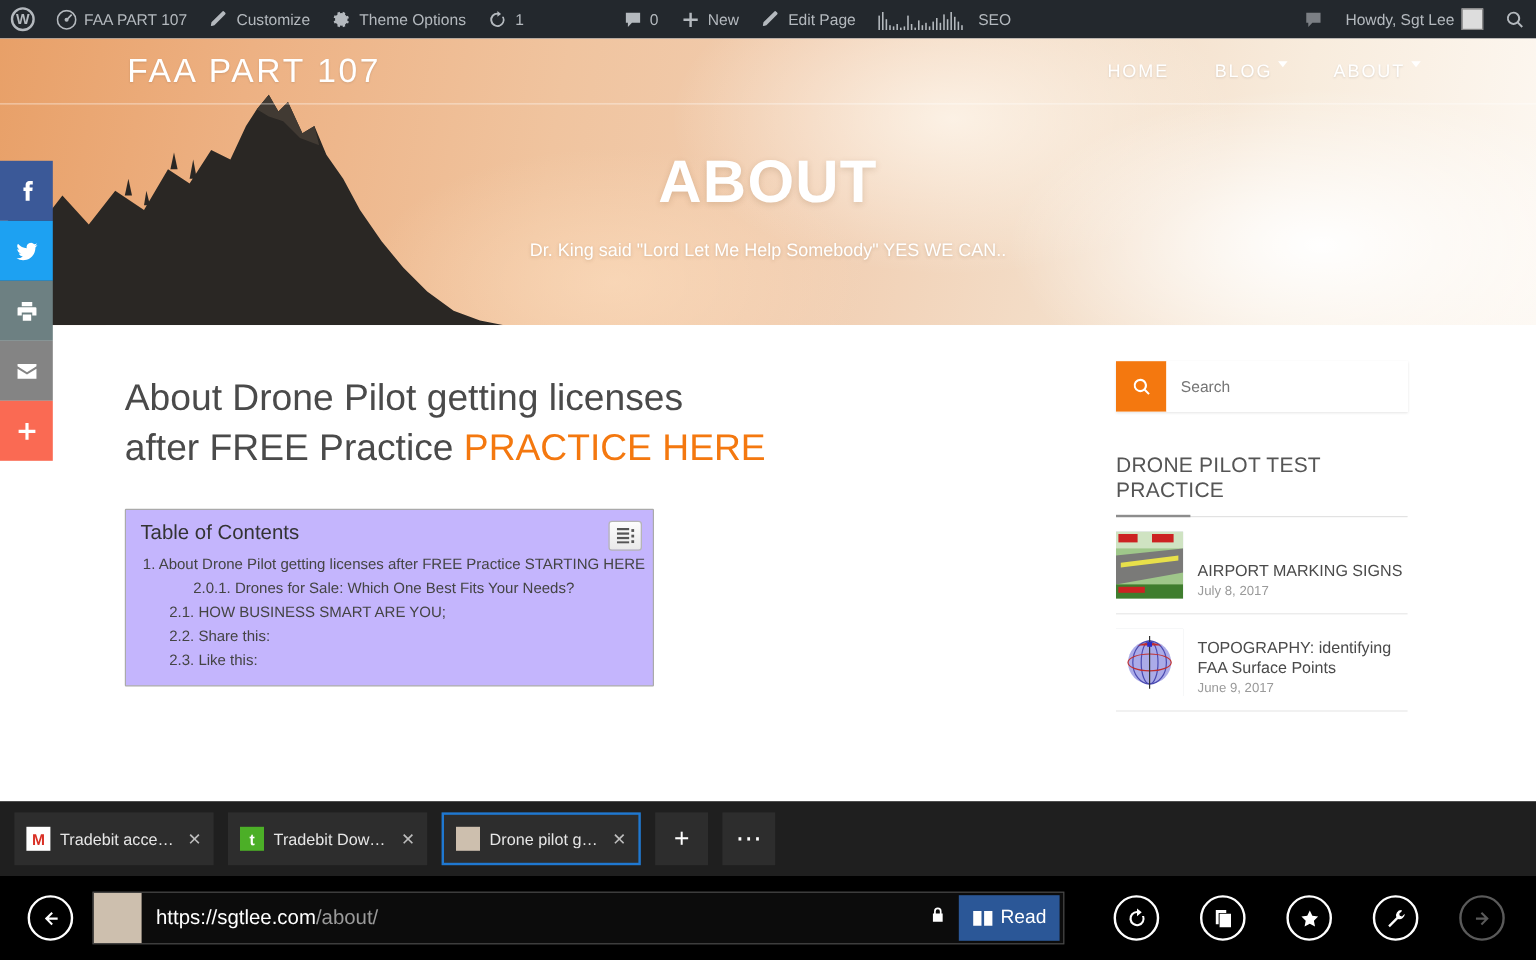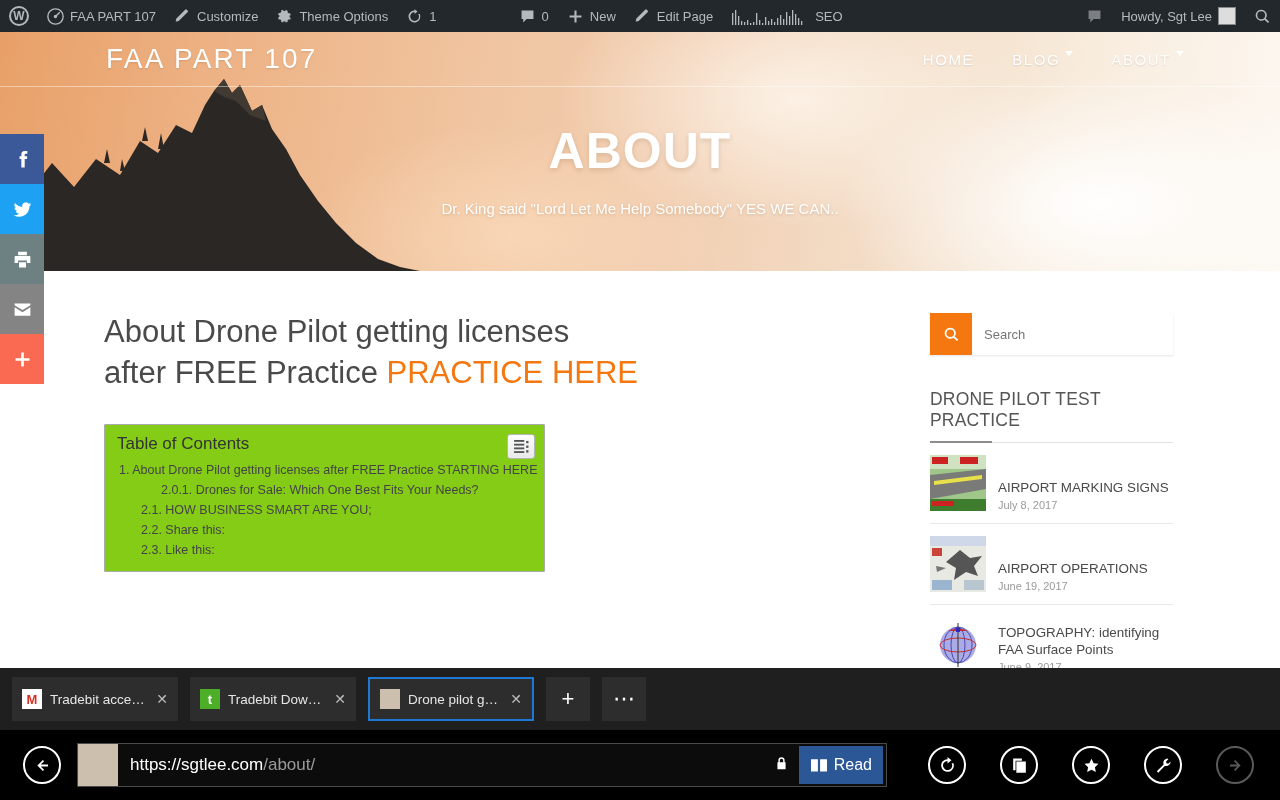--- a/index.html
+++ b/index.html
@@ -62,21 +62,21 @@
   .soc{ width:44px; height:50px; display:flex; align-items:center; justify-content:center; }
   .soc svg{ width:21px; height:21px; fill:#fff; }
 
   
   .content{ position:absolute; left:0; top:239px; width:1280px; height:397px; background:#fff; }
   .col-main{ position:absolute; left:88px; top:0; width:802px; background:#fff; padding:41px 24px 0 16px; }
   .entry-title{ font-size:31px; line-height:1.32; color:#4a4a4a; font-weight:400; }
   .entry-title .accent{ color:#f4780f; }
 
   .toc{
-    margin-top:30px; width:441px; border:1px solid #aaa; background:#84cc16;
+    margin-top:30px; width:441px; border:1px solid #aaa; background:#c4b5fd;
     padding:9px 12px 11px 12px; position:relative; border-radius:1px;
   }
   .toc-title{ font-size:17px; color:#333; margin-bottom:6px; }
   .toc-toggle{
     position:absolute; right:9px; top:9px; width:28px; height:25px;
     background:linear-gradient(#fdfdfd,#e9e9e9); border:1px solid #b5b5b5; border-radius:3px;
     display:flex; align-items:center; justify-content:center;
   }
   .toc-toggle svg{ width:15px; height:13px; fill:#555; }
   .toc ul{ list-style:none; }
@@ -85,21 +85,21 @@
   .lvl2{ padding-left:24px; }
   .lvl3{ padding-left:44px; font-size:11.5px; }
 
   .body-text{
     margin-top:22px; font-family:"Liberation Mono", monospace;
     font-size:15.2px; line-height:21.5px; color:#3f3f3f; letter-spacing:.2px;
   }
   .body-text .accent{ color:#f4780f; }
 
   
-  .col-side{ position:absolute; left:930px; top:12px; width:243px; padding-top:30px; }
+  .col-side{ position:absolute; left:930px; top:0; width:243px; padding-top:30px; }
   .searchbar{ display:flex; height:42px; box-shadow:0 1px 2px rgba(0,0,0,.10); }
   .search-btn{ width:42px; height:42px; background:#f4780f; display:flex; align-items:center; justify-content:center; }
   .search-btn svg{ width:17px; height:17px; fill:#fff; }
   .search-input{
     flex:1; border:none; background:#fff; padding:0 12px; font-size:13px; color:#888;
     font-family:"Liberation Sans", sans-serif; outline:none;
   }
   .widget-title{
     margin-top:34px; font-size:17.5px; color:#555; letter-spacing:.2px;
     padding-bottom:11px; border-bottom:1px solid #e2e2e2; position:relative;
@@ -405,37 +405,20 @@
             <rect x="0" y="44" width="56" height="12" fill="#3f7d2e"></rect>
             <rect x="2" y="46" width="22" height="5" fill="#cc2222"></rect>
           </svg>
         </div>
         <div class="post-txt">
           <div class="post-title">AIRPORT MARKING SIGNS</div>
           <div class="post-date">July 8, 2017</div>
         </div>
       </div>
 
-      <div class="post">
-        <div class="thumb">
-          <svg viewBox="0 0 56 56">
-            <rect width="56" height="56" fill="#e9e9e4"></rect>
-            <rect x="0" y="0" width="56" height="10" fill="#cfd8e8"></rect>
-            <path d="M30 14 L40 22 L52 20 L44 30 L48 40 L36 36 L24 44 L26 32 L16 26 Z" fill="#555"></path>
-            <path d="M6 30 l10 2 l-9 4z" fill="#777"></path>
-            <rect x="2" y="44" width="20" height="10" fill="#9ab5d0"></rect>
-            <rect x="34" y="44" width="20" height="10" fill="#b7c6cf"></rect>
-            <rect x="2" y="12" width="10" height="8" fill="#c9453a"></rect>
-          </svg>
-        </div>
-        <div class="post-txt">
-          <div class="post-title">AIRPORT OPERATIONS</div>
-          <div class="post-date">June 19, 2017</div>
-        </div>
-      </div>
 
       <div class="post">
         <div class="thumb">
           <svg viewBox="0 0 56 56">
             <rect width="56" height="56" fill="#fff"></rect>
             <circle cx="28" cy="28" r="18" fill="#8f8fe0" opacity=".75"></circle>
             <ellipse cx="28" cy="28" rx="7" ry="18" fill="none" stroke="#4a4ab0" stroke-width="1"></ellipse>
             <ellipse cx="28" cy="28" rx="14" ry="18" fill="none" stroke="#4a4ab0" stroke-width="1"></ellipse>
             <ellipse cx="28" cy="28" rx="18" ry="7" fill="none" stroke="#c03030" stroke-width="1"></ellipse>
             <path d="M18 14 a18 14 0 0 1 20 0" fill="#c42b2b"></path>

